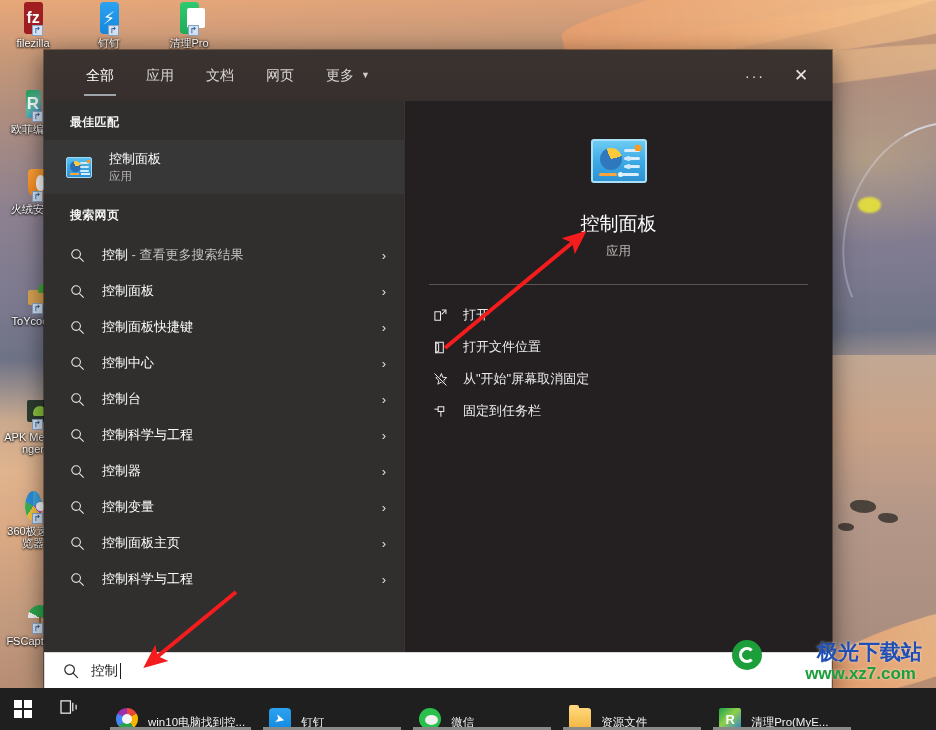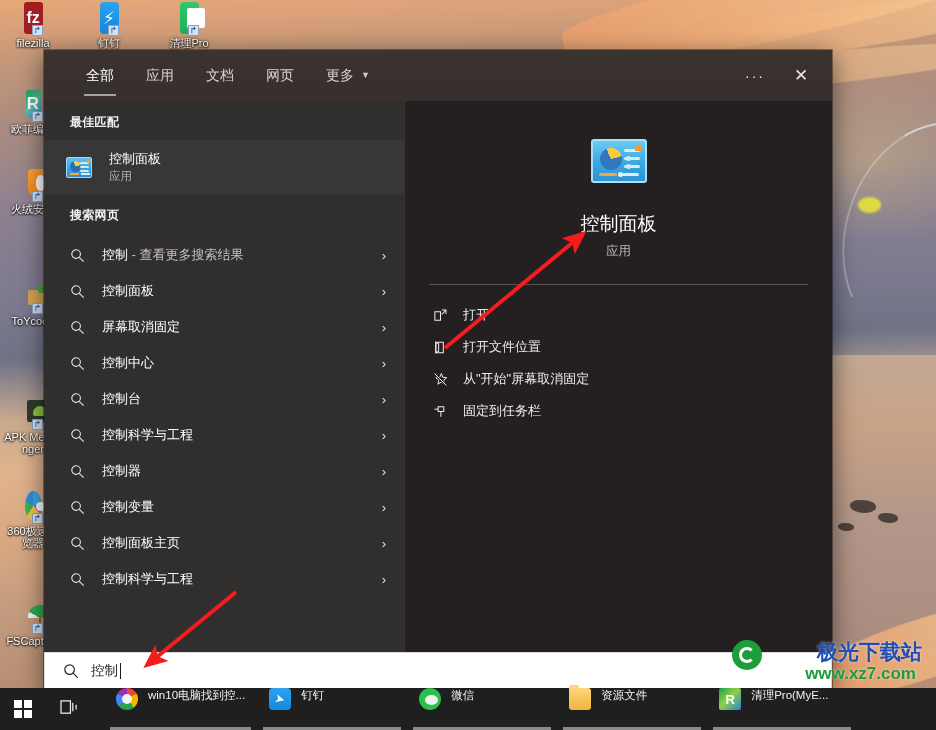--- a/index.html
+++ b/index.html
@@ -210,21 +210,21 @@
     position: absolute; left:0; right:0; bottom: 0; height: 42px;
     background: #1f1f1f; display: flex; align-items: center;
   }
   .tb-start {
     width: 46px; height: 42px; display:flex; align-items:center; justify-content:center;
   }
   .win-logo { width: 18px; height: 18px; display:grid; grid-template-columns:1fr 1fr; grid-template-rows:1fr 1fr; gap:2px; }
   .win-logo i { background:#ffffff; display:block; }
   .tb-taskview { width: 46px; height:42px; display:flex; align-items:center; justify-content:center; }
   .tb-item {
-    height: 42px; display:flex; align-items:flex-start; padding: 0 12px; position: relative;
+    height: 42px; display:flex; align-items:flex-end; padding: 0 12px; position: relative;
     min-width: 150px; max-width: 186px;
   }
   .tb-item.active::after, .tb-item.running::after {
     content:""; position:absolute; left:6px; right:6px; bottom:0; height:3px; background:#8a8a8a;
   }
   .tb-ico { width: 22px; height:22px; flex:0 0 22px; position:relative; border-radius:3px; }
   .tb-lbl {
     margin-left: 10px; font-size: 11.5px; color: #f2f2f2; white-space: nowrap;
     overflow: hidden; text-overflow: ellipsis;
   }
@@ -431,21 +431,21 @@
             <span class="chev">›</span>
           </div>
 
           <div class="web-item">
             <span class="srch-ico">
               <svg width="15" height="15" viewBox="0 0 16 16">
                   <circle cx="6.5" cy="6.5" r="4.6" fill="none" stroke="#e7e4e2" stroke-width="1.2"></circle>
                   <line x1="9.9" y1="9.9" x2="14.6" y2="14.6" stroke="#e7e4e2" stroke-width="1.2"></line>
                 </svg>
             </span>
-            <span class="web-label">屏幕取消固定</span>
+            <span class="web-label">控制面板快捷键</span>
             <span class="chev">›</span>
           </div>
 
           <div class="web-item">
             <span class="srch-ico">
               <svg width="15" height="15" viewBox="0 0 16 16">
                   <circle cx="6.5" cy="6.5" r="4.6" fill="none" stroke="#e7e4e2" stroke-width="1.2"></circle>
                   <line x1="9.9" y1="9.9" x2="14.6" y2="14.6" stroke="#e7e4e2" stroke-width="1.2"></line>
                 </svg>
             </span>

